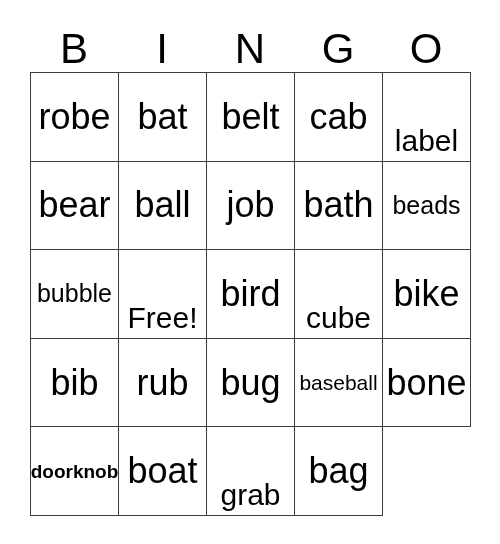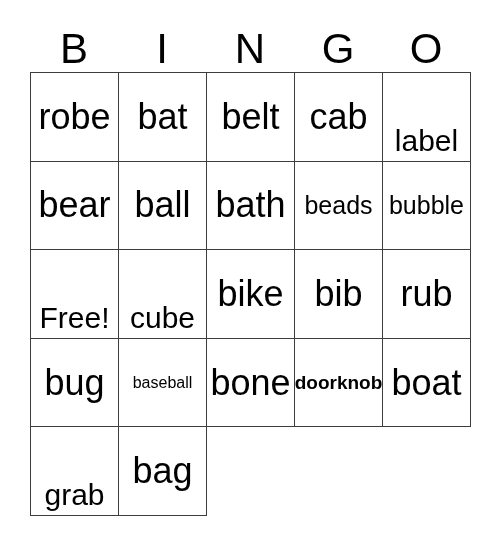--- a/index.html
+++ b/index.html
@@ -64,21 +64,21 @@
   }
   .cell-text {
     color: #000000;
     font-weight: 400;
     line-height: 1;
     white-space: nowrap;
   }
   .fs-lg  { font-size: 36px; }
   .fs-md  { font-size: 30px; margin-top: 48px; }
   .fs-sm  { font-size: 25px; }
-  .fs-xs  { font-size: 16px; }
+  .fs-xs  { font-size: 21px; }
   .fs-xxs { font-size: 19px; font-weight: bold; }
 </style>
 </head>
 <body>
 
 <div id="bingo-card">
 
   <div id="bingo-header">
     <div class="header-letter">B</div>
     <div class="header-letter">I</div>
@@ -103,30 +103,36 @@
       <div class="bingo-cell">
         <span class="cell-text fs-md">label</span>
       </div>
       <div class="bingo-cell">
         <span class="cell-text fs-lg">bear</span>
       </div>
       <div class="bingo-cell">
         <span class="cell-text fs-lg">ball</span>
       </div>
       <div class="bingo-cell">
+        <span class="cell-text fs-lg">job</span>
+      </div>
+      <div class="bingo-cell">
         <span class="cell-text fs-lg">bath</span>
       </div>
       <div class="bingo-cell">
         <span class="cell-text fs-sm">beads</span>
       </div>
       <div class="bingo-cell">
         <span class="cell-text fs-sm">bubble</span>
       </div>
       <div class="bingo-cell">
         <span class="cell-text fs-md">Free!</span>
+      </div>
+      <div class="bingo-cell">
+        <span class="cell-text fs-lg">bird</span>
       </div>
       <div class="bingo-cell">
         <span class="cell-text fs-md">cube</span>
       </div>
       <div class="bingo-cell">
         <span class="cell-text fs-lg">bike</span>
       </div>
       <div class="bingo-cell">
         <span class="cell-text fs-lg">bib</span>
       </div>

